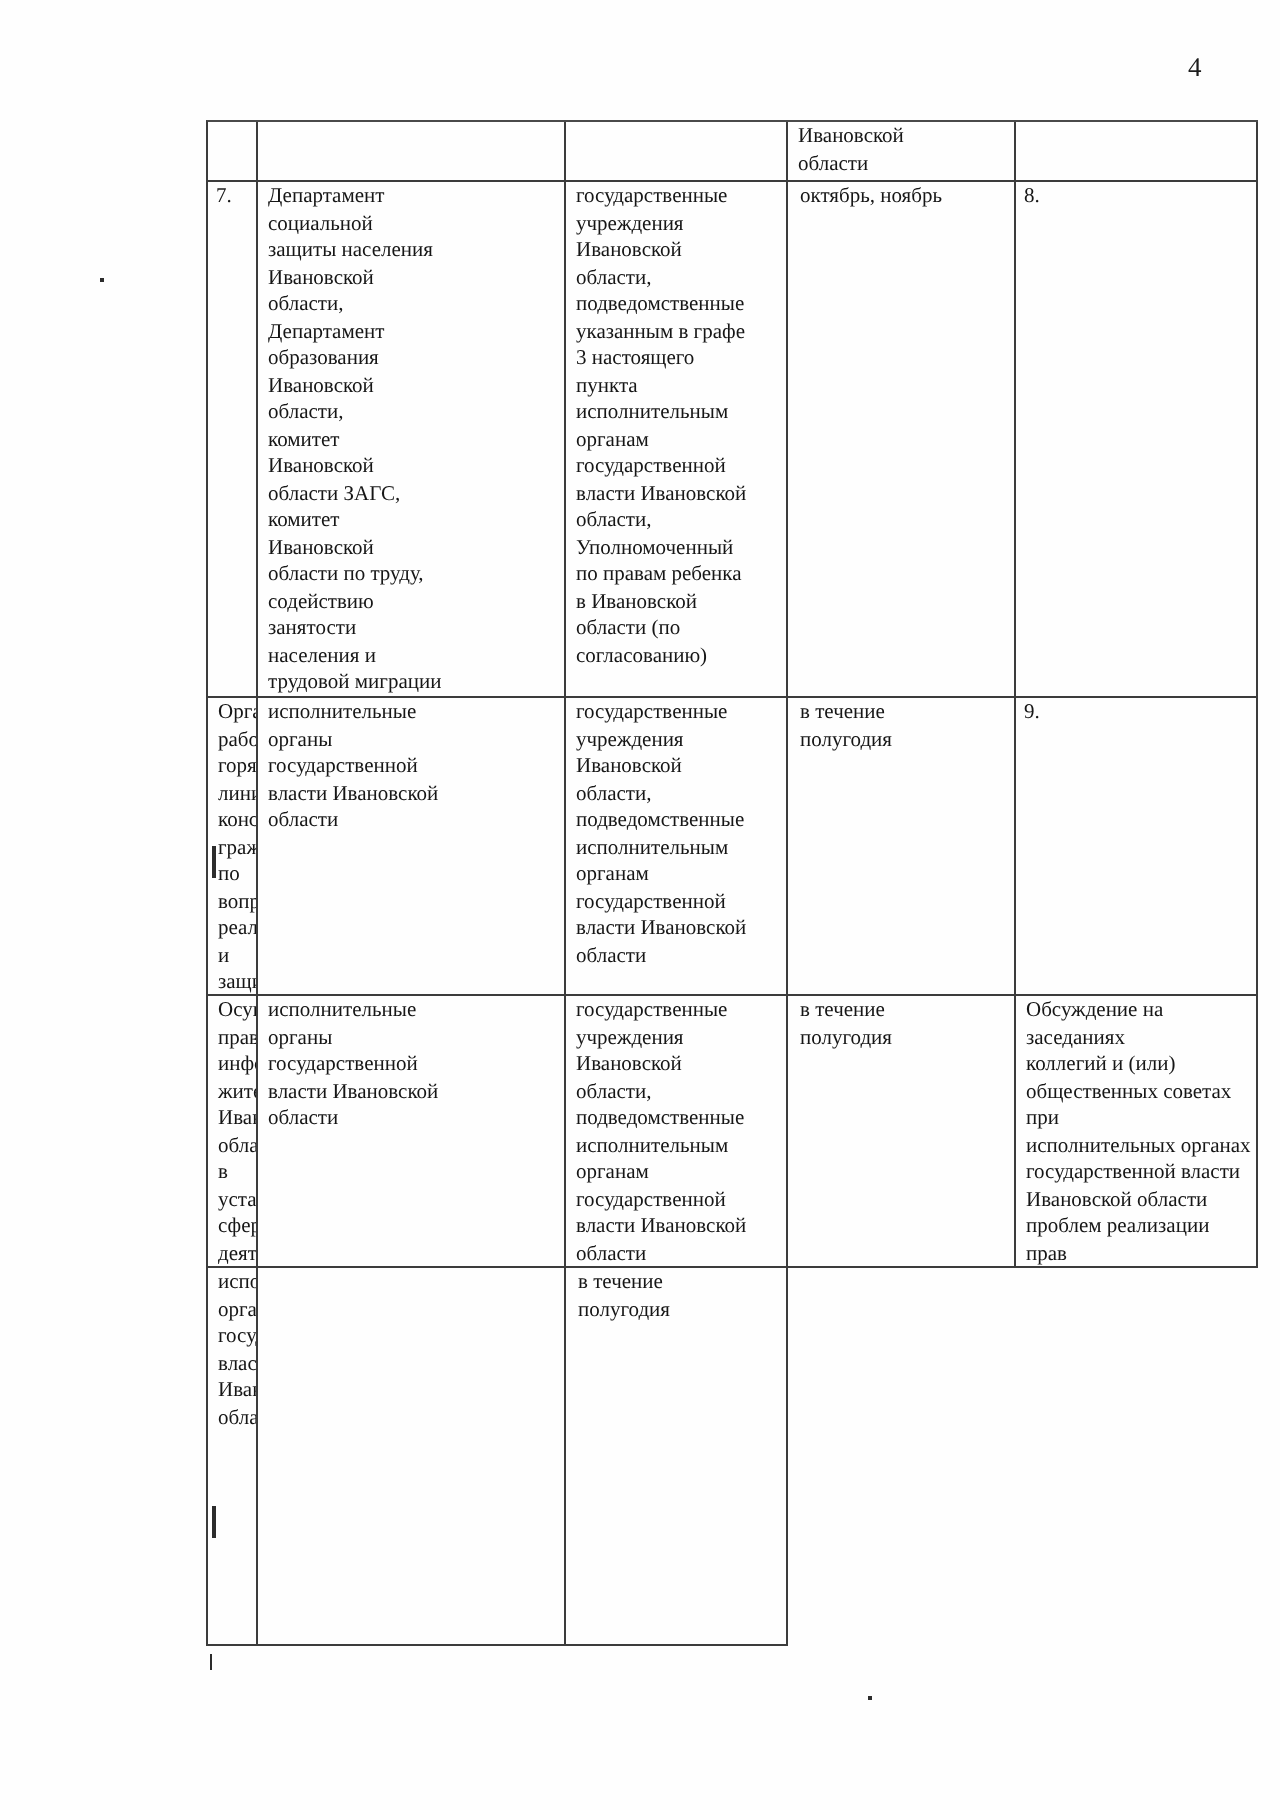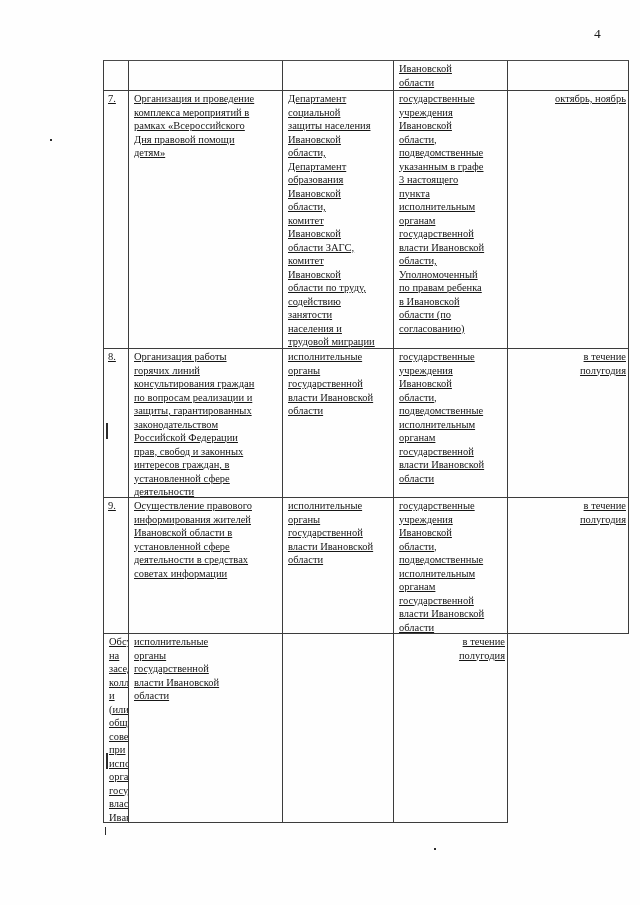--- a/index.html
+++ b/index.html
@@ -25,38 +25,36 @@
   }
   #doc-table {
     position: absolute;
     left: 103px;
     top: 60px;
     display: grid;
     grid-template-columns: 25px 154px 111px 114px 121px;
     grid-template-rows: 30px 258px 149px 136px 189px;
     border-top: 1px solid #4a4a4a;
     border-left: 1px solid #3c3c3c;
-    text-decoration: underline;
   }
   .cell {
     box-sizing: border-box;
     border-right: 1px solid #3c3c3c;
     border-bottom: 1px solid #3c3c3c;
     font-size: 10.5px;
     line-height: 13.5px;
     white-space: pre-line;
     overflow: hidden;
     padding: 1px 2px 0 5px;
   }
   .cell.num {
     padding: 1px 1px 0 4px;
   }
   .cell.period {
     padding-left: 6px;
-    text-align: right;
   }
   
   .artifact {
     position: absolute;
     background: #2c2c2c;
   }
   #artifact-tick-1 { left: 106px; top: 423px; width: 2px; height: 16px; }
   #artifact-tick-2 { left: 106px; top: 753px; width: 2px; height: 16px; }
   #artifact-tick-3 { left: 105px; top: 827px; width: 1px; height: 8px; }
   #artifact-dot-1  { left: 50px;  top: 139px; width: 2px; height: 2px; }
@@ -72,25 +70,20 @@
   <div id="doc-table">
 
     <div class="cell num"></div>
     <div class="cell"></div>
     <div class="cell"></div>
     <div class="cell">Ивановской
 области</div>
     <div class="cell period"></div>
 
     <div class="cell num">7.</div>
-    <div class="cell">Организация и проведение
-комплекса мероприятий в
-рамках «Всероссийского
-Дня правовой помощи
-детям»</div>
     <div class="cell">Департамент
 социальной
 защиты населения
 Ивановской
 области,
 Департамент
 образования
 Ивановской
 области,
 комитет

